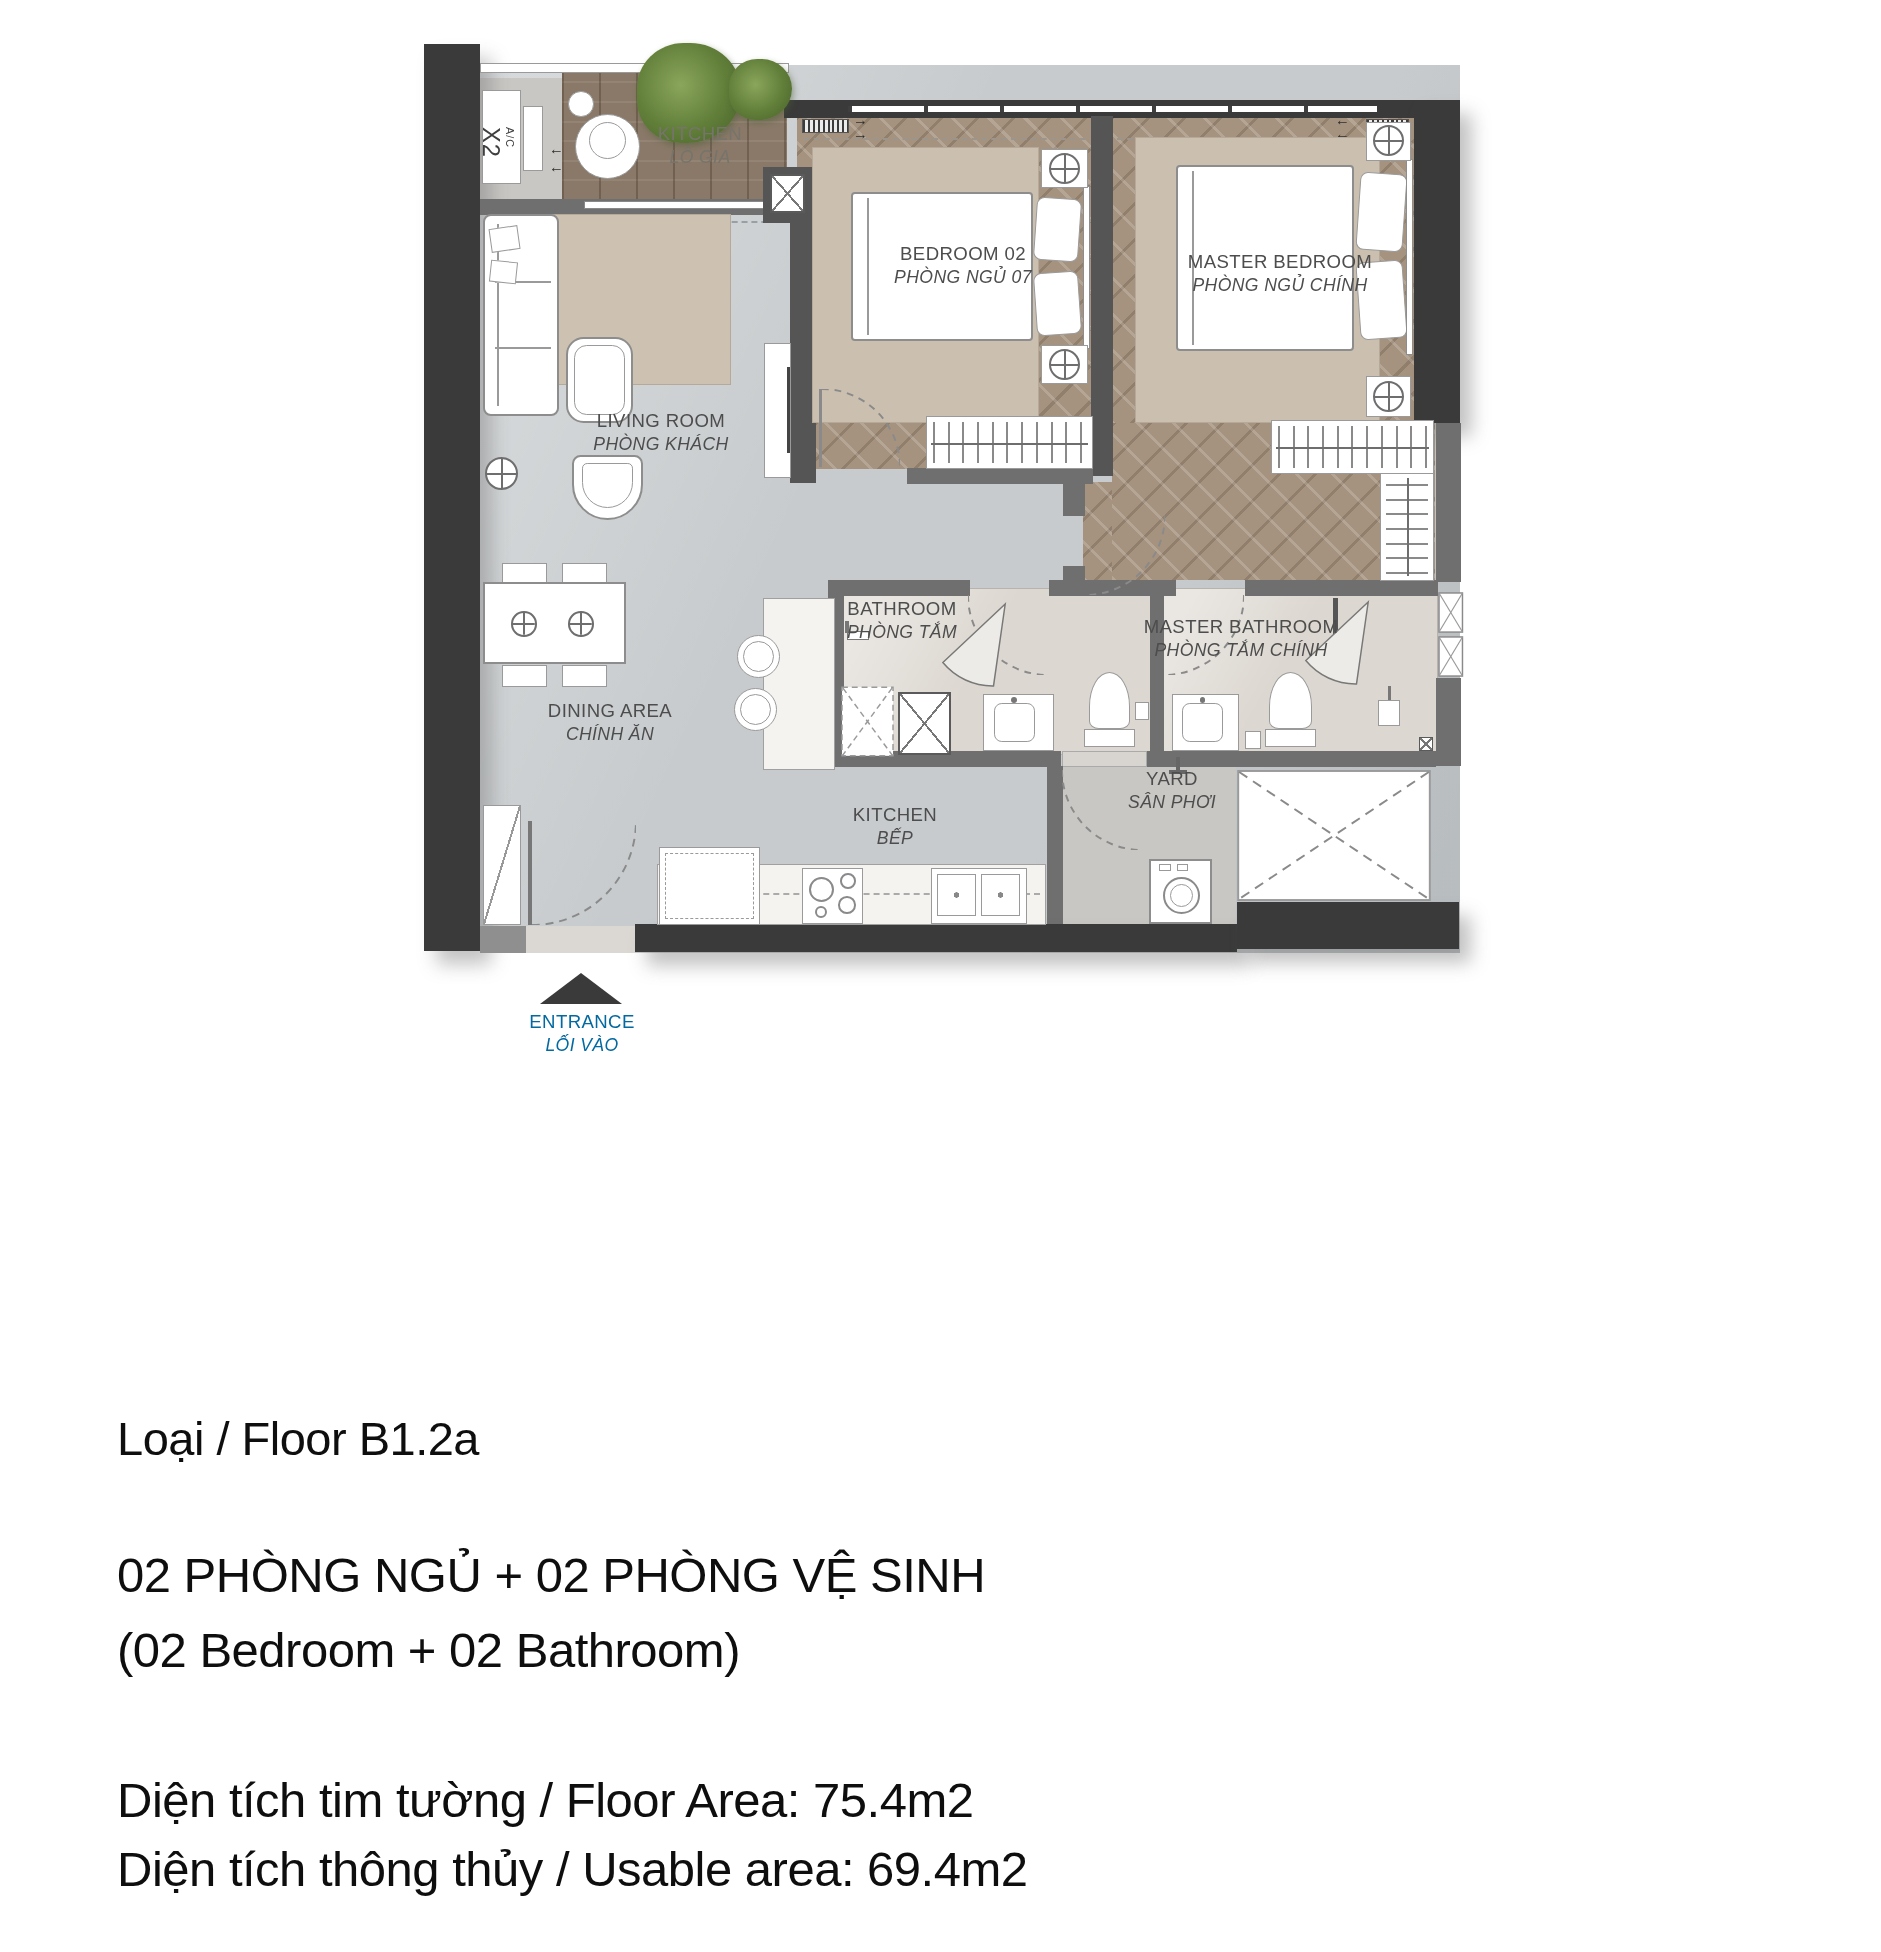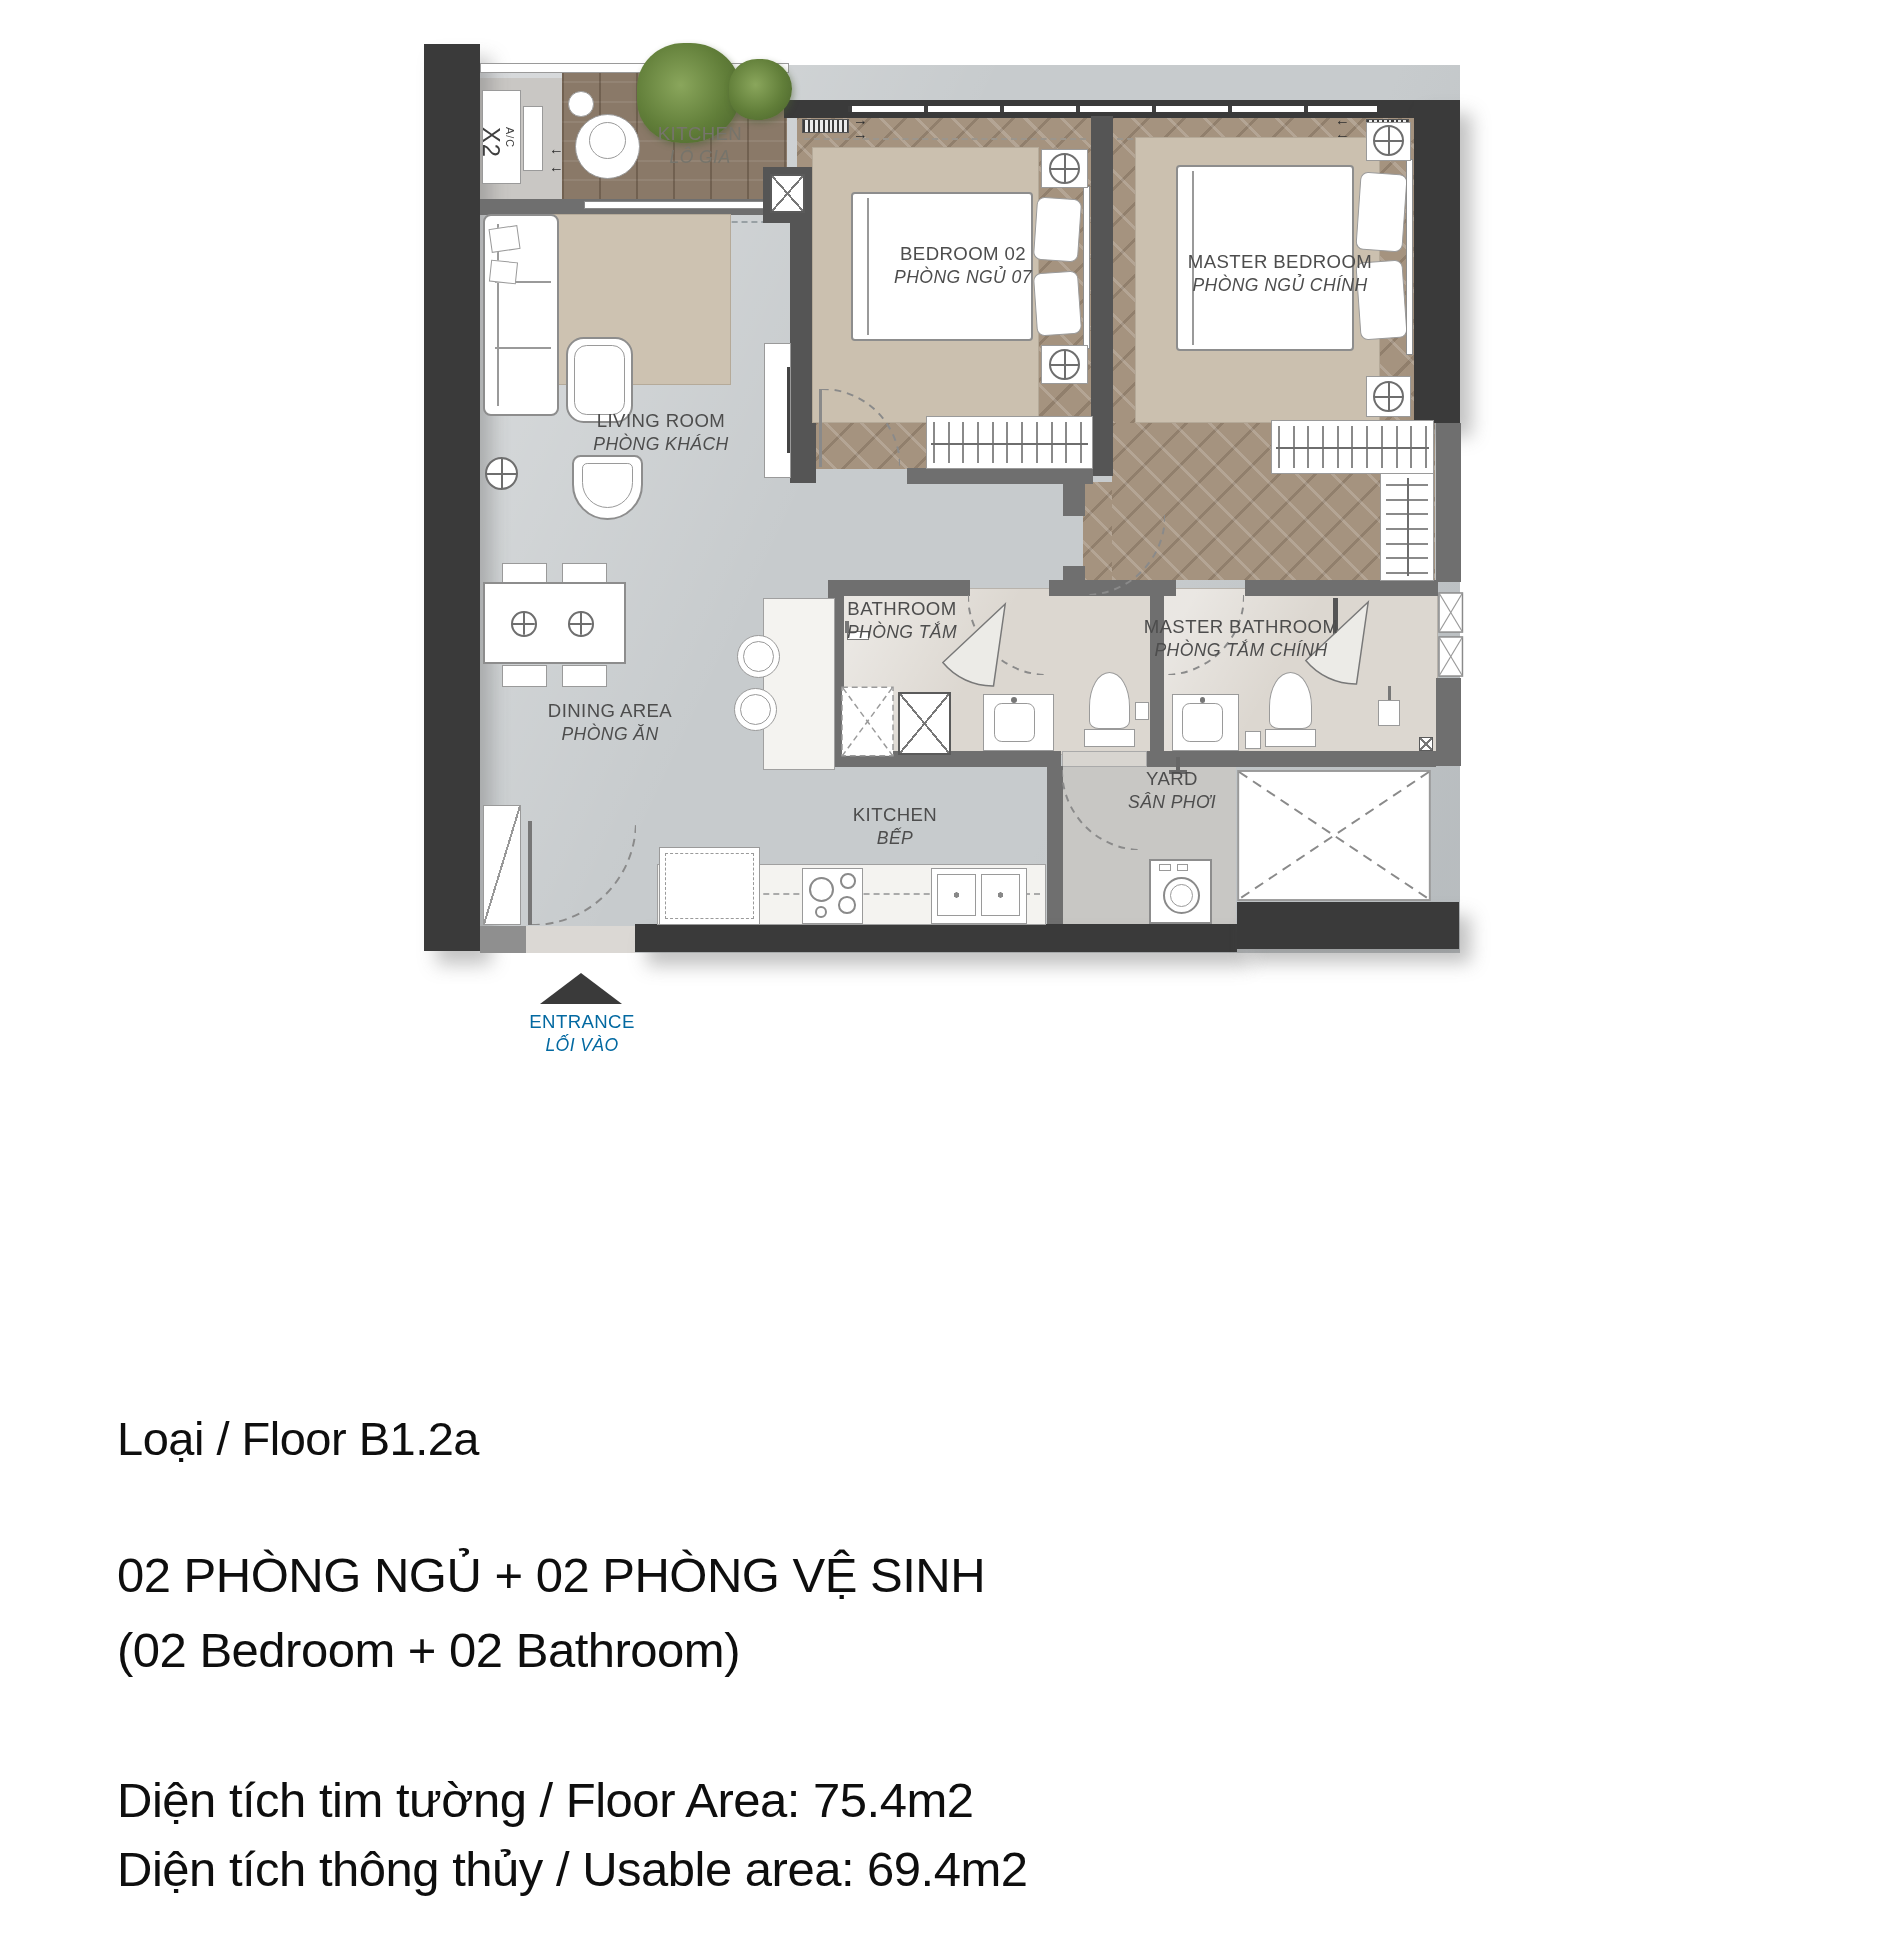--- a/index.html
+++ b/index.html
@@ -333,21 +333,21 @@
   <div class="label" style="left:1133px;top:251px">
     <div class="en">MASTER BEDROOM</div>
     <div class="vi">PHÒNG NGỦ CHÍNH</div>
   </div>
   <div class="label" style="left:514px;top:410px">
     <div class="en">LIVING ROOM</div>
     <div class="vi">PHÒNG KHÁCH</div>
   </div>
   <div class="label" style="left:463px;top:700px">
     <div class="en">DINING AREA</div>
-    <div class="vi">PHÒNG ĂN</div>
+    <div class="vi">CHÍNH ĂN</div>
   </div>
   <div class="label" style="left:755px;top:598px">
     <div class="en">BATHROOM</div>
     <div class="vi">PHÒNG TẮM</div>
   </div>
   <div class="label" style="left:1094px;top:616px">
     <div class="en">MASTER BATHROOM</div>
     <div class="vi">PHÒNG TẮM CHÍNH</div>
   </div>
   <div class="label" style="left:748px;top:804px">

